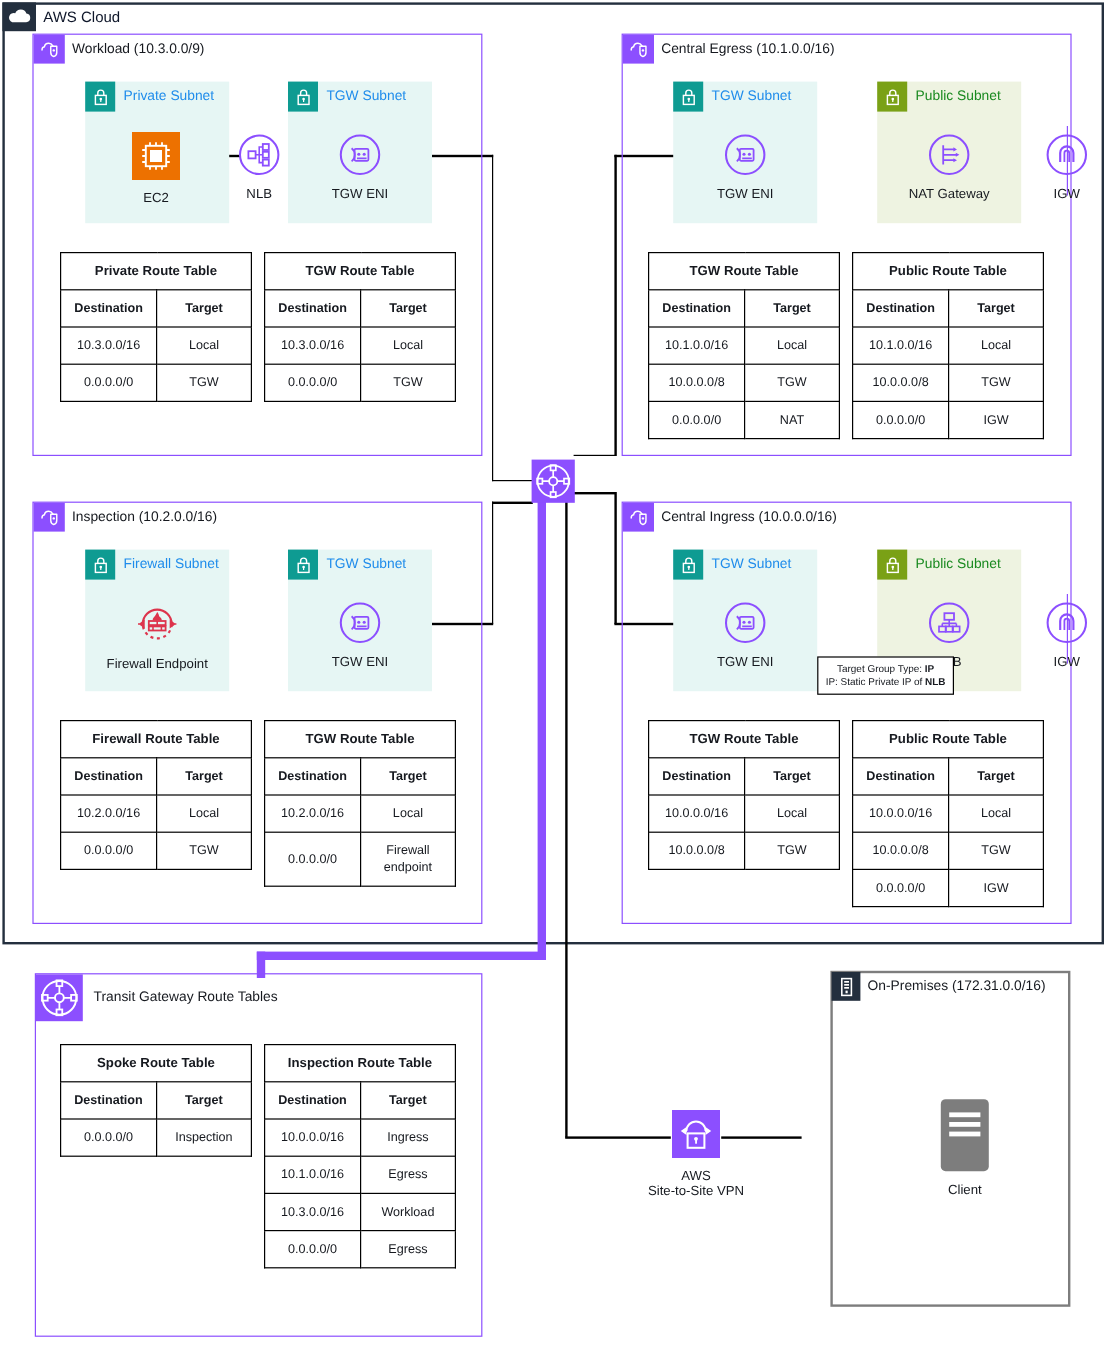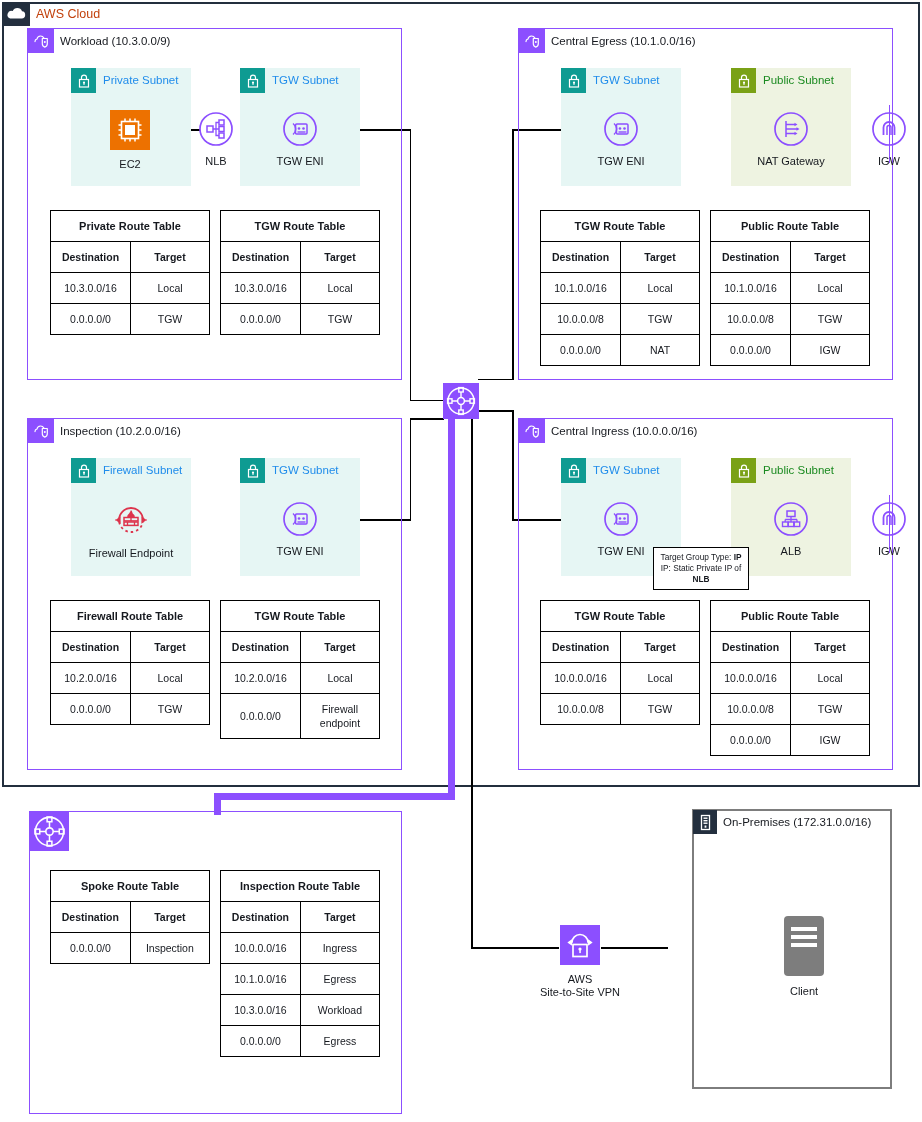--- a/index.html
+++ b/index.html
@@ -5,21 +5,21 @@
   html,body{margin:0;padding:0;background:#ffffff;}
   body{font-family:"Liberation Sans","DejaVu Sans",sans-serif;}
   #canvas{position:relative;width:922px;height:1122px;background:#fff;overflow:hidden;}
 
   
   .abs{position:absolute;box-sizing:border-box;}
 
   
   .cloud-frame{border:2px solid #232f3e;}
   .cloud-tab{background:#232f3e;width:28px;height:24px;display:flex;align-items:center;justify-content:center;}
-  .cloud-title{font-size:12.5px;color:#c2410c;line-height:24px;}
+  .cloud-title{font-size:12.5px;color:#0f172a;line-height:24px;}
 
   
   .vpc-frame{border:1.6px solid #8c4fff;}
   .vpc-tab{background:#8c4fff;width:26px;height:24px;display:flex;align-items:center;justify-content:center;}
   .vpc-title{font-size:11.5px;color:#16191f;line-height:24px;}
 
   
   .onprem-frame{border:2px solid #7d7d7d;}
   .onprem-tab{background:#232f3e;width:24px;height:24px;display:flex;align-items:center;justify-content:center;}
   .onprem-title{font-size:11.5px;color:#16191f;line-height:24px;}
@@ -497,21 +497,21 @@
     <span>
       <svg width="36" height="36" viewBox="0 0 36 36">
         <circle cx="18" cy="18" r="16" fill="none" stroke="#8c4fff" stroke-width="1.7"></circle>
         <path d="M12.5 24V16.5a5.5 5.5 0 0 1 11 0V24" fill="none" stroke="#8c4fff" stroke-width="1.8"></path>
         <path d="M16 24v-7.5a2 2 0 0 1 4 0V24" fill="none" stroke="#8c4fff" stroke-width="1.5"></path>
       </svg>
     </span>
     <span class="node-caption">IGW</span>
   </div>
 
-  <div class="abs tip" style="left:653px;top:547px;width:96px;">
+  <div class="abs tip" style="left:681px;top:547px;width:114px;">
     <div>
       <span>Target Group Type:</span>
       <b>IP</b>
     </div>
     <div>
       <span>IP: Static Private IP of</span>
       <b>NLB</b>
     </div>
   </div>
 
@@ -576,20 +576,21 @@
     <svg width="39" height="39" viewBox="0 0 36 36">
       <circle cx="18" cy="18" r="13" fill="none" stroke="#fff" stroke-width="1.5"></circle>
       <circle cx="18" cy="18" r="3.4" fill="none" stroke="#fff" stroke-width="1.5"></circle>
       <rect x="15.8" y="4.6" width="4.4" height="4.4" fill="none" stroke="#fff" stroke-width="1.4"></rect>
       <rect x="15.8" y="27" width="4.4" height="4.4" fill="none" stroke="#fff" stroke-width="1.4"></rect>
       <rect x="4.6" y="15.8" width="4.4" height="4.4" fill="none" stroke="#fff" stroke-width="1.4"></rect>
       <rect x="27" y="15.8" width="4.4" height="4.4" fill="none" stroke="#fff" stroke-width="1.4"></rect>
       <path d="M18 9v5.6M18 21.4V27M9 18h5.6M21.4 18H27" stroke="#fff" stroke-width="1.4"></path>
     </svg>
   </div>
+  <div class="abs" style="left:78px;top:812px;font-size:11.5px;color:#16191f;line-height:39px;">Transit Gateway Route Tables</div>
 
   <table class="abs rt" style="left:50px;top:870px;width:160px;">
     <tbody>
         <tr>
           <th class="title" colspan="2">Spoke Route Table</th>
         </tr>
     <tr>
           <th class="col" style="width:80px">Destination</th>
         <th class="col" style="width:80px">Target</th>
         </tr>

